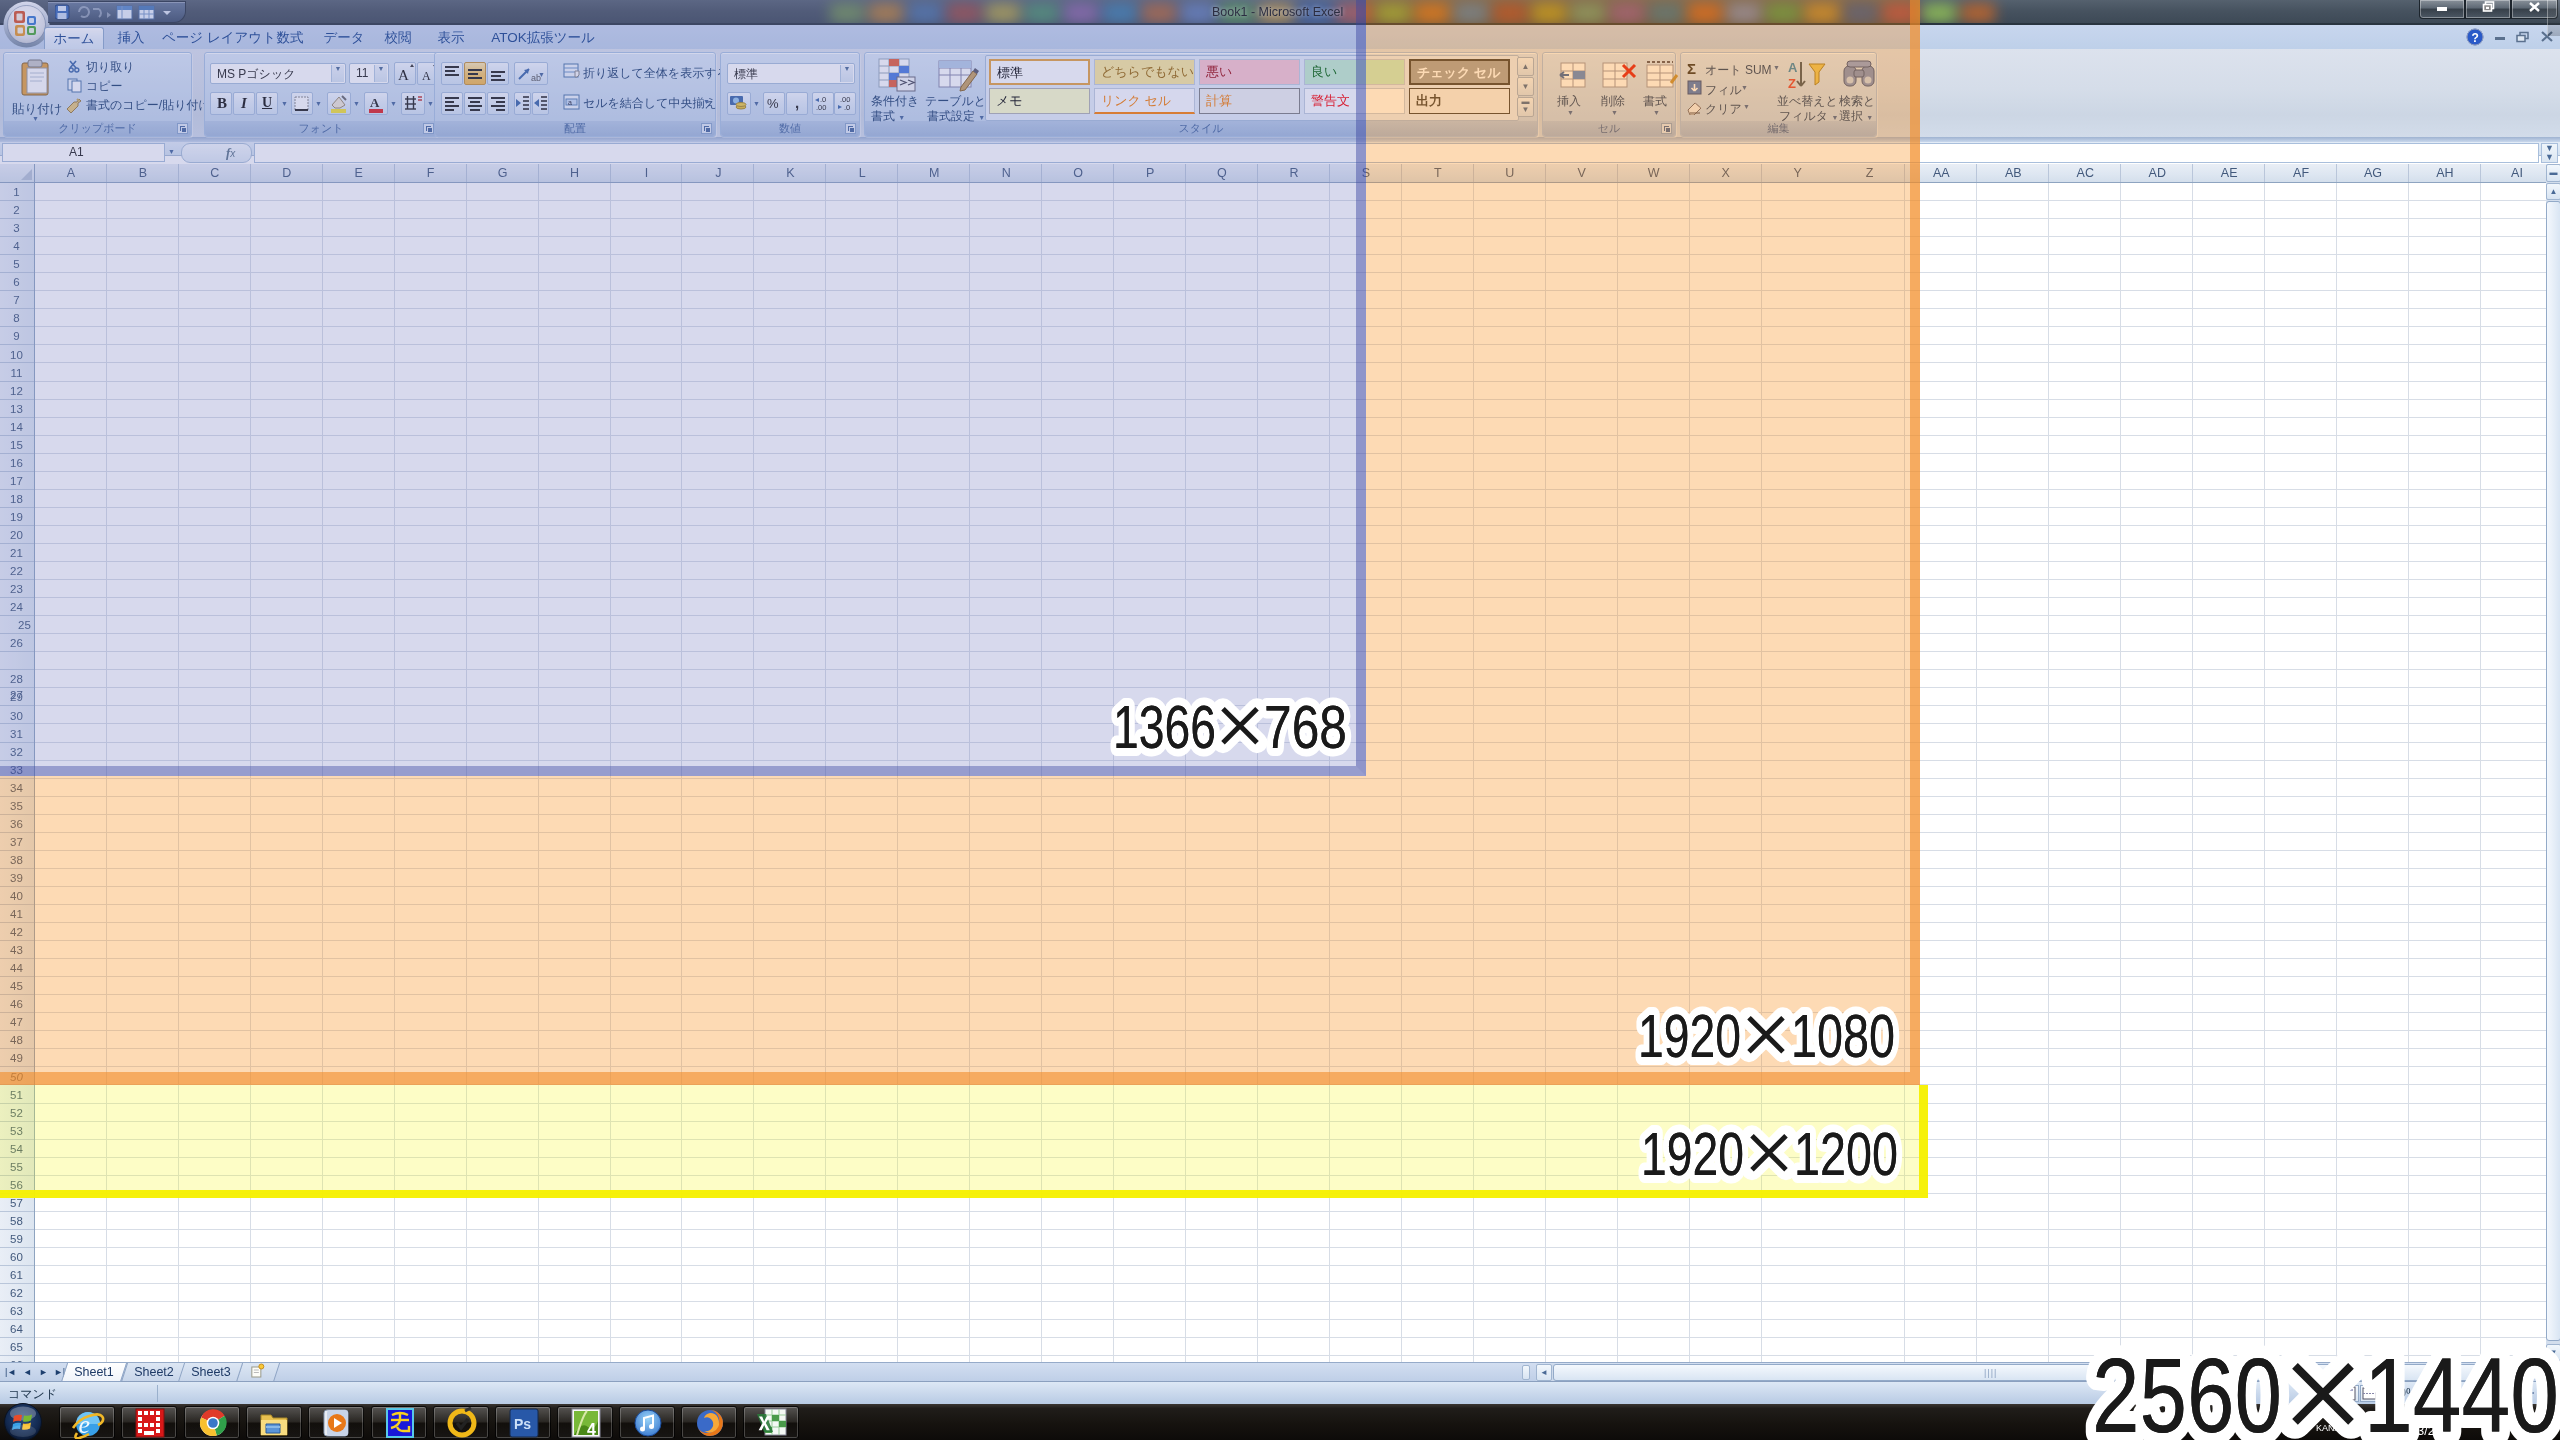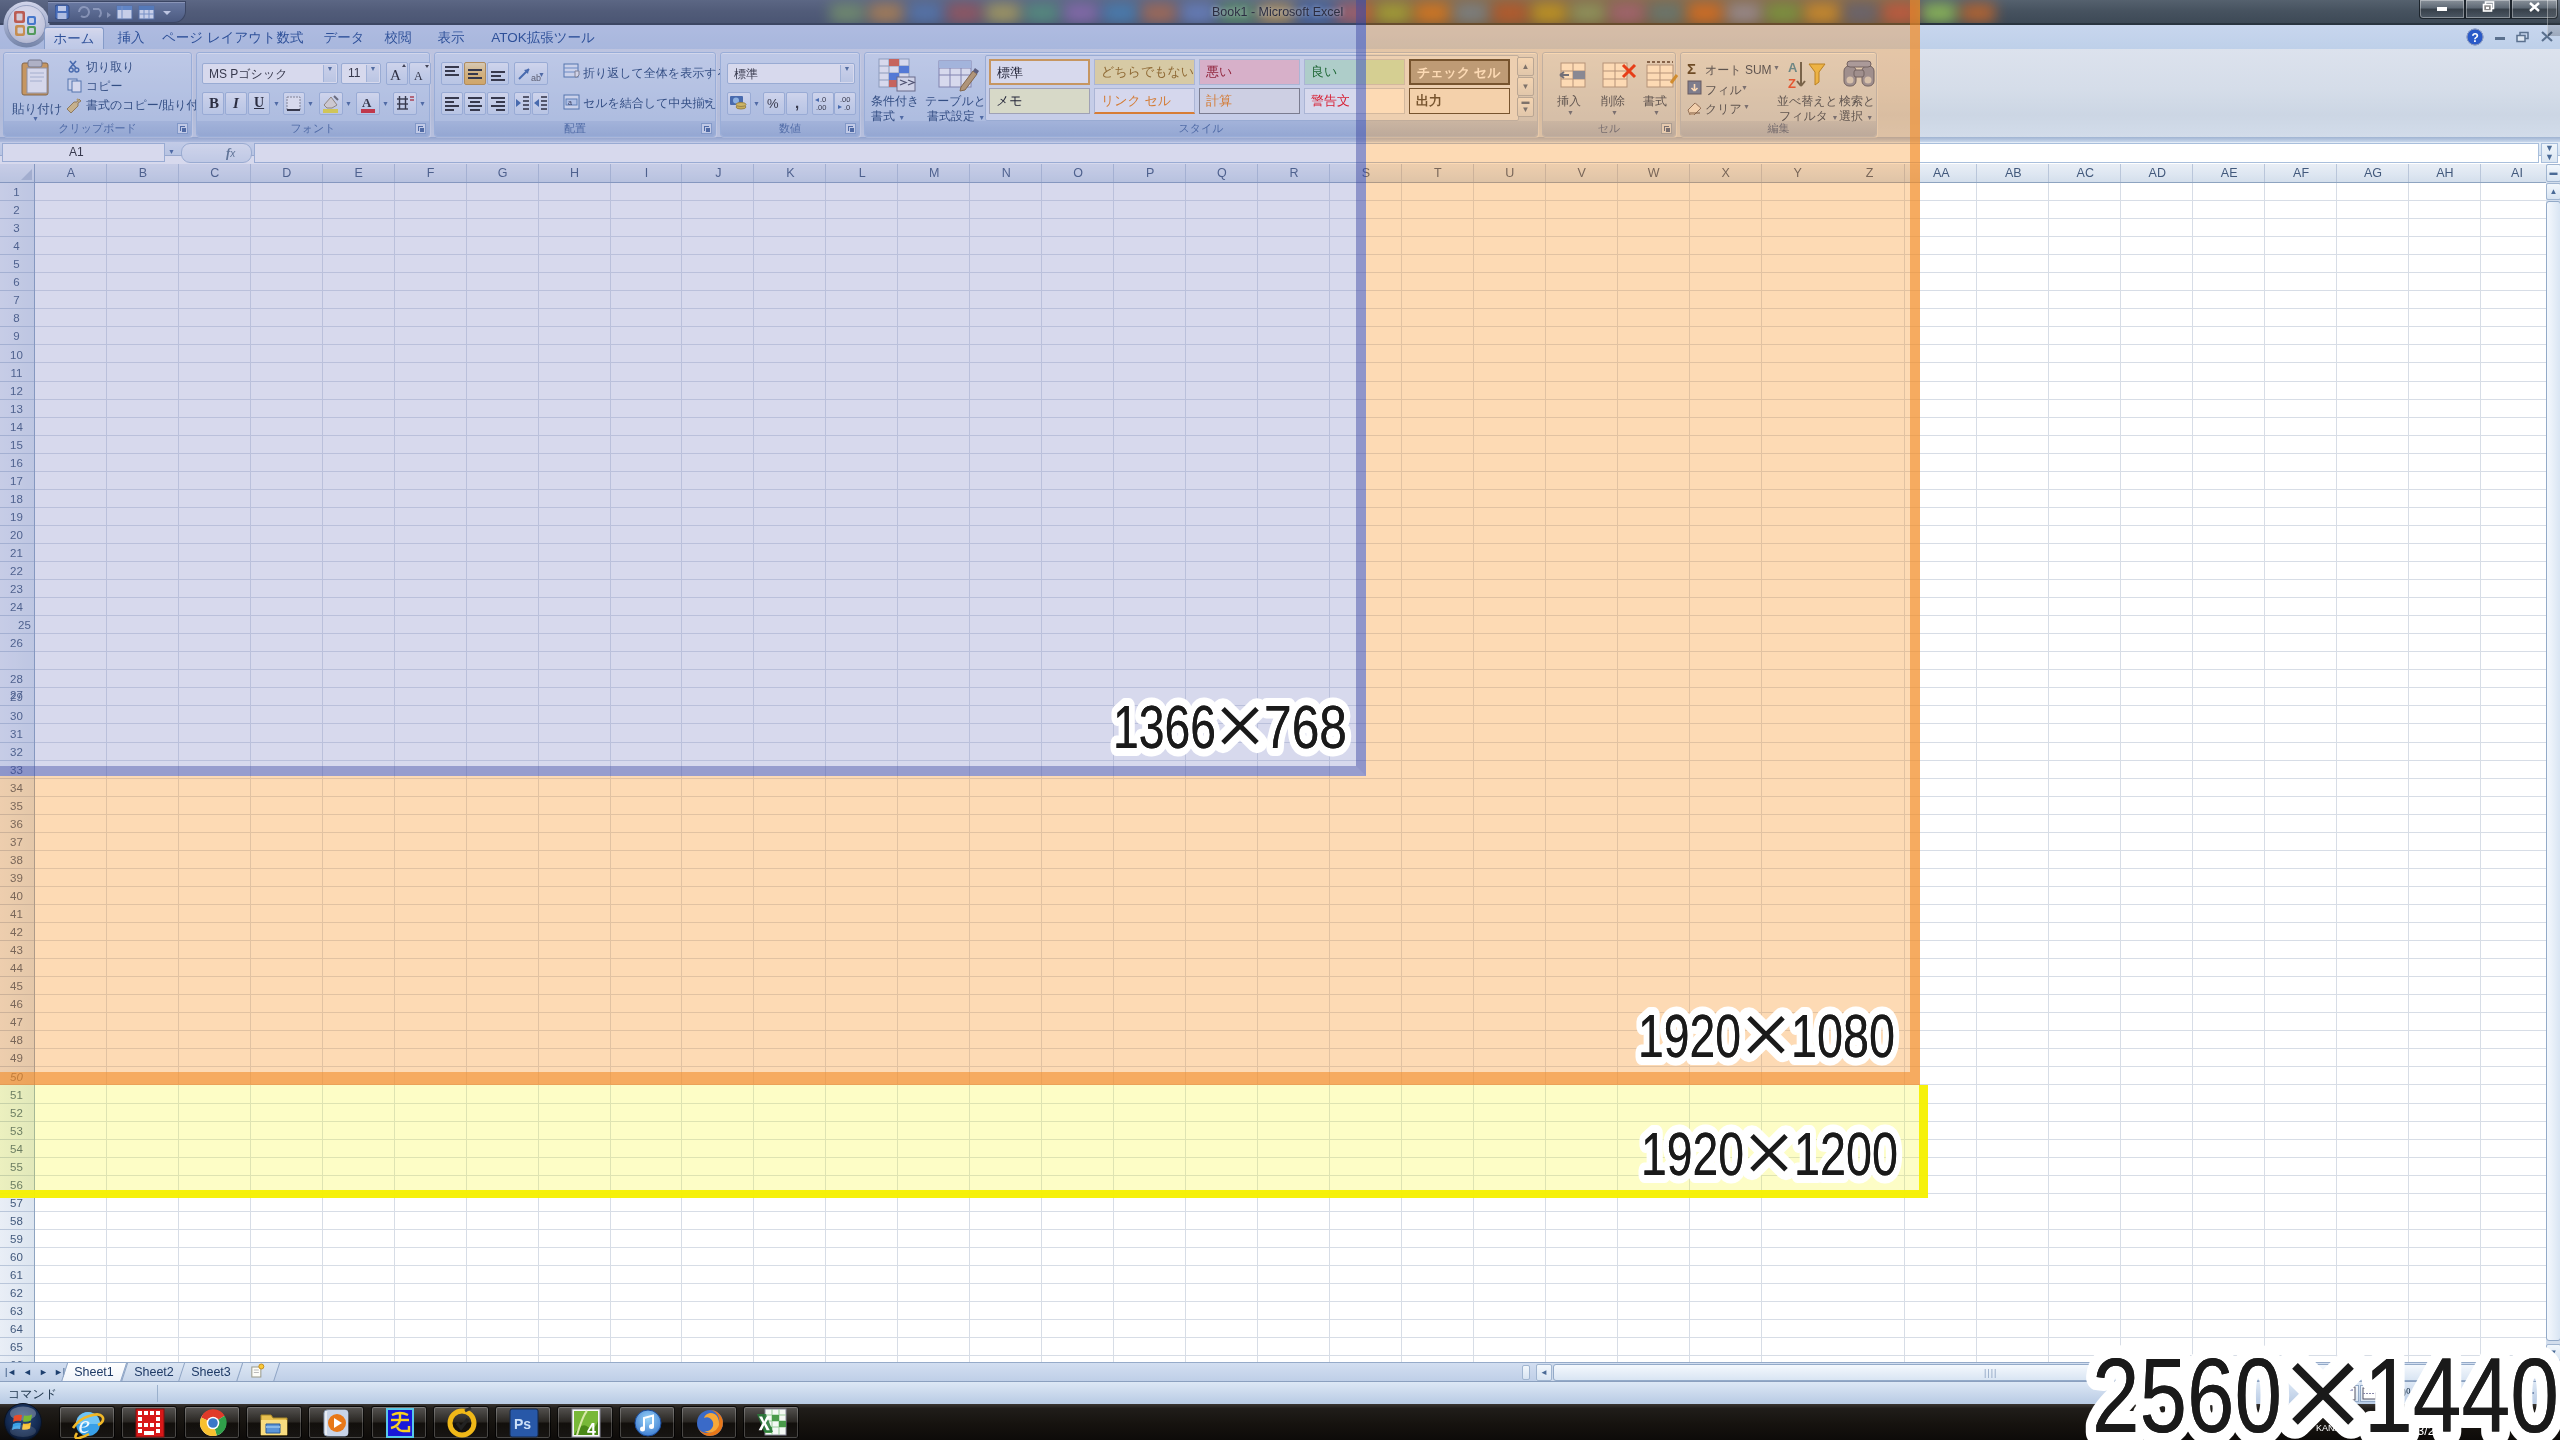--- a/index.html
+++ b/index.html
@@ -215,21 +215,21 @@
     </svg>
 <div class="rtext" style="left:82px;top:25px;">コピー</div>
 <svg style="position:absolute;left:61px;top:44px;" width="18" height="16" viewBox="0 0 18 16">
       <path d="M2 12 l7 -7 3 0 2 -3 2 2 -3 2 0 3 -7 7z" fill="#e8c87a" stroke="#9a7a3a"></path>
       <path d="M12 2 l2 2" stroke="#c8a85a" stroke-width="2"></path>
     </svg>
 <div class="rtext" style="left:82px;top:44px;">書式のコピー/貼り付け</div>
 <div class="rglabel">クリップボード</div>
     <div class="launcher" style="right:3px;"></div>
   </div>
-<div class="rgroup abs" style="left:196px;width:234px;">
+<div class="rgroup abs" style="left:204px;width:234px;">
 <div class="combo" style="left:5px;top:10px;width:136px;height:21px;padding:2px 0 0 6px;">MS Pゴシック<span class="cdown">▼</span></div>
 <div class="combo" style="left:144px;top:10px;width:40px;height:21px;padding:2px 0 0 6px;">11<span class="cdown">▼</span></div>
 <div class="rbtn" style="left:189px;top:9px;width:22px;height:23px;"><svg width="20" height="21" viewBox="0 0 20 21">
         <text x="3" y="17" font-size="15" font-family="Liberation Serif" fill="#111">A</text>
         <path d="M15 4 l2 -3 2 3z" fill="#333"></path>
       </svg></div>
 <div class="rbtn" style="left:212px;top:9px;width:22px;height:23px;"><svg width="20" height="21" viewBox="0 0 20 21">
         <text x="4" y="17" font-size="12" font-family="Liberation Serif" fill="#111">A</text>
         <path d="M15 2 l4 0 -2 3z" fill="#333"></path>
       </svg></div>

